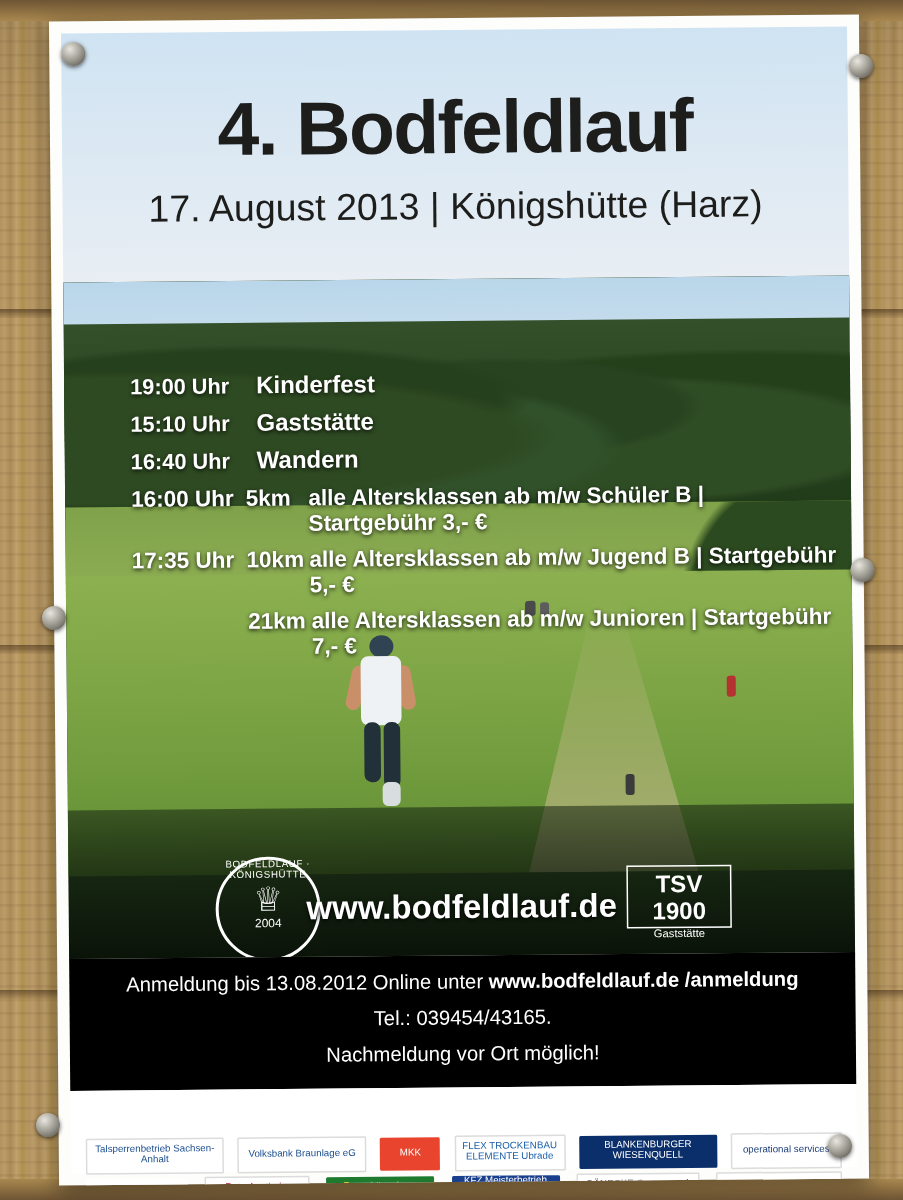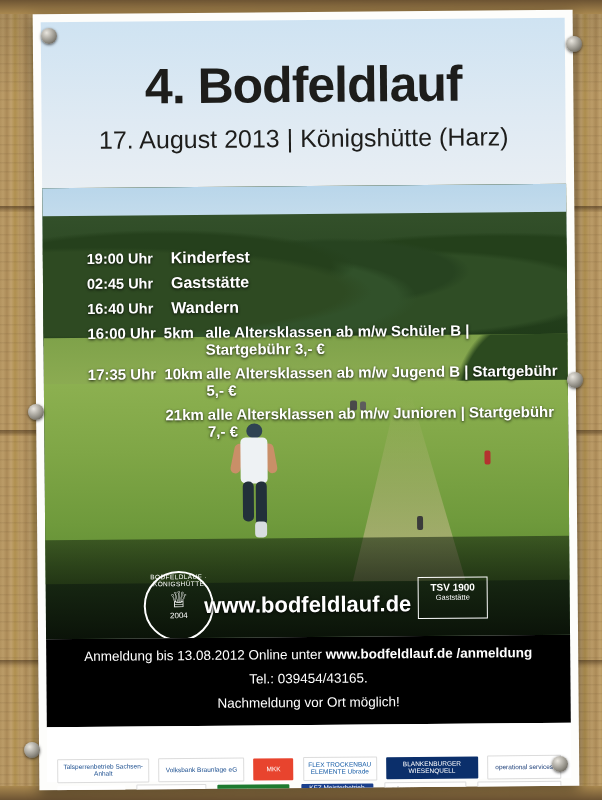--- a/index.html
+++ b/index.html
@@ -118,21 +118,21 @@
      border:2px solid #fff;color:#fff;}
   .circle-logo .crown{position:absolute;left:50%;top:16px;transform:translateX(-50%);
      font-size:22px;line-height:22px;}
   .circle-logo .yr{position:absolute;left:50%;top:38px;transform:translateX(-50%);font-size:8px;}
   .circle-logo .ring-txt{position:absolute;left:0;top:0;width:66px;height:66px;
      font-size:6.5px;letter-spacing:.4px;}
   .circle-logo .ring-txt span{position:absolute;left:0;top:0;width:66px;height:66px;
      display:block;text-align:center;}
   .tsv-logo{position:absolute;left:372px;top:-6px;width:68px;height:40px;border:1px solid #fff;
      color:#fff;text-align:center;}
-  .tsv-logo .t1{font-size:10px;font-weight:bold;margin-top:4px;}
+  .tsv-logo .t1{font-size:16px;font-weight:bold;margin-top:4px;}
   .tsv-logo .t2{font-size:7.5px;}
 
   
   .info{position:absolute;left:0;top:617px;width:524px;height:88px;background:#000;color:#fff;
      text-align:center;}
   .info .l1{padding-top:10px;font-size:13.5px;}
   .info .l1 b{color:#ffffff;}
   .info .l2{padding-top:9px;font-size:13.5px;}
   .info .l3{padding-top:9px;font-size:13.5px;}
 
@@ -198,21 +198,21 @@
           <div class="sock"></div>
         </div>
         <div class="shadow-band"></div>
 
         <div class="schedule">
           <div class="sched-row simple">
             <div class="tm">19:00 Uhr</div>
             <div class="txt">Kinderfest</div>
           </div>
           <div class="sched-row simple">
-            <div class="tm">02:45 Uhr</div>
+            <div class="tm">15:10 Uhr</div>
             <div class="txt">Gaststätte</div>
           </div>
           <div class="sched-row simple">
             <div class="tm">16:40 Uhr</div>
             <div class="txt">Wandern</div>
           </div>
           <div class="sched-row big">
             <div class="tm">16:00 Uhr</div>
             <div class="dist">5km</div>
             <div class="txt">alle Altersklassen  ab m/w Schüler B | Startgebühr 3,- €</div>

